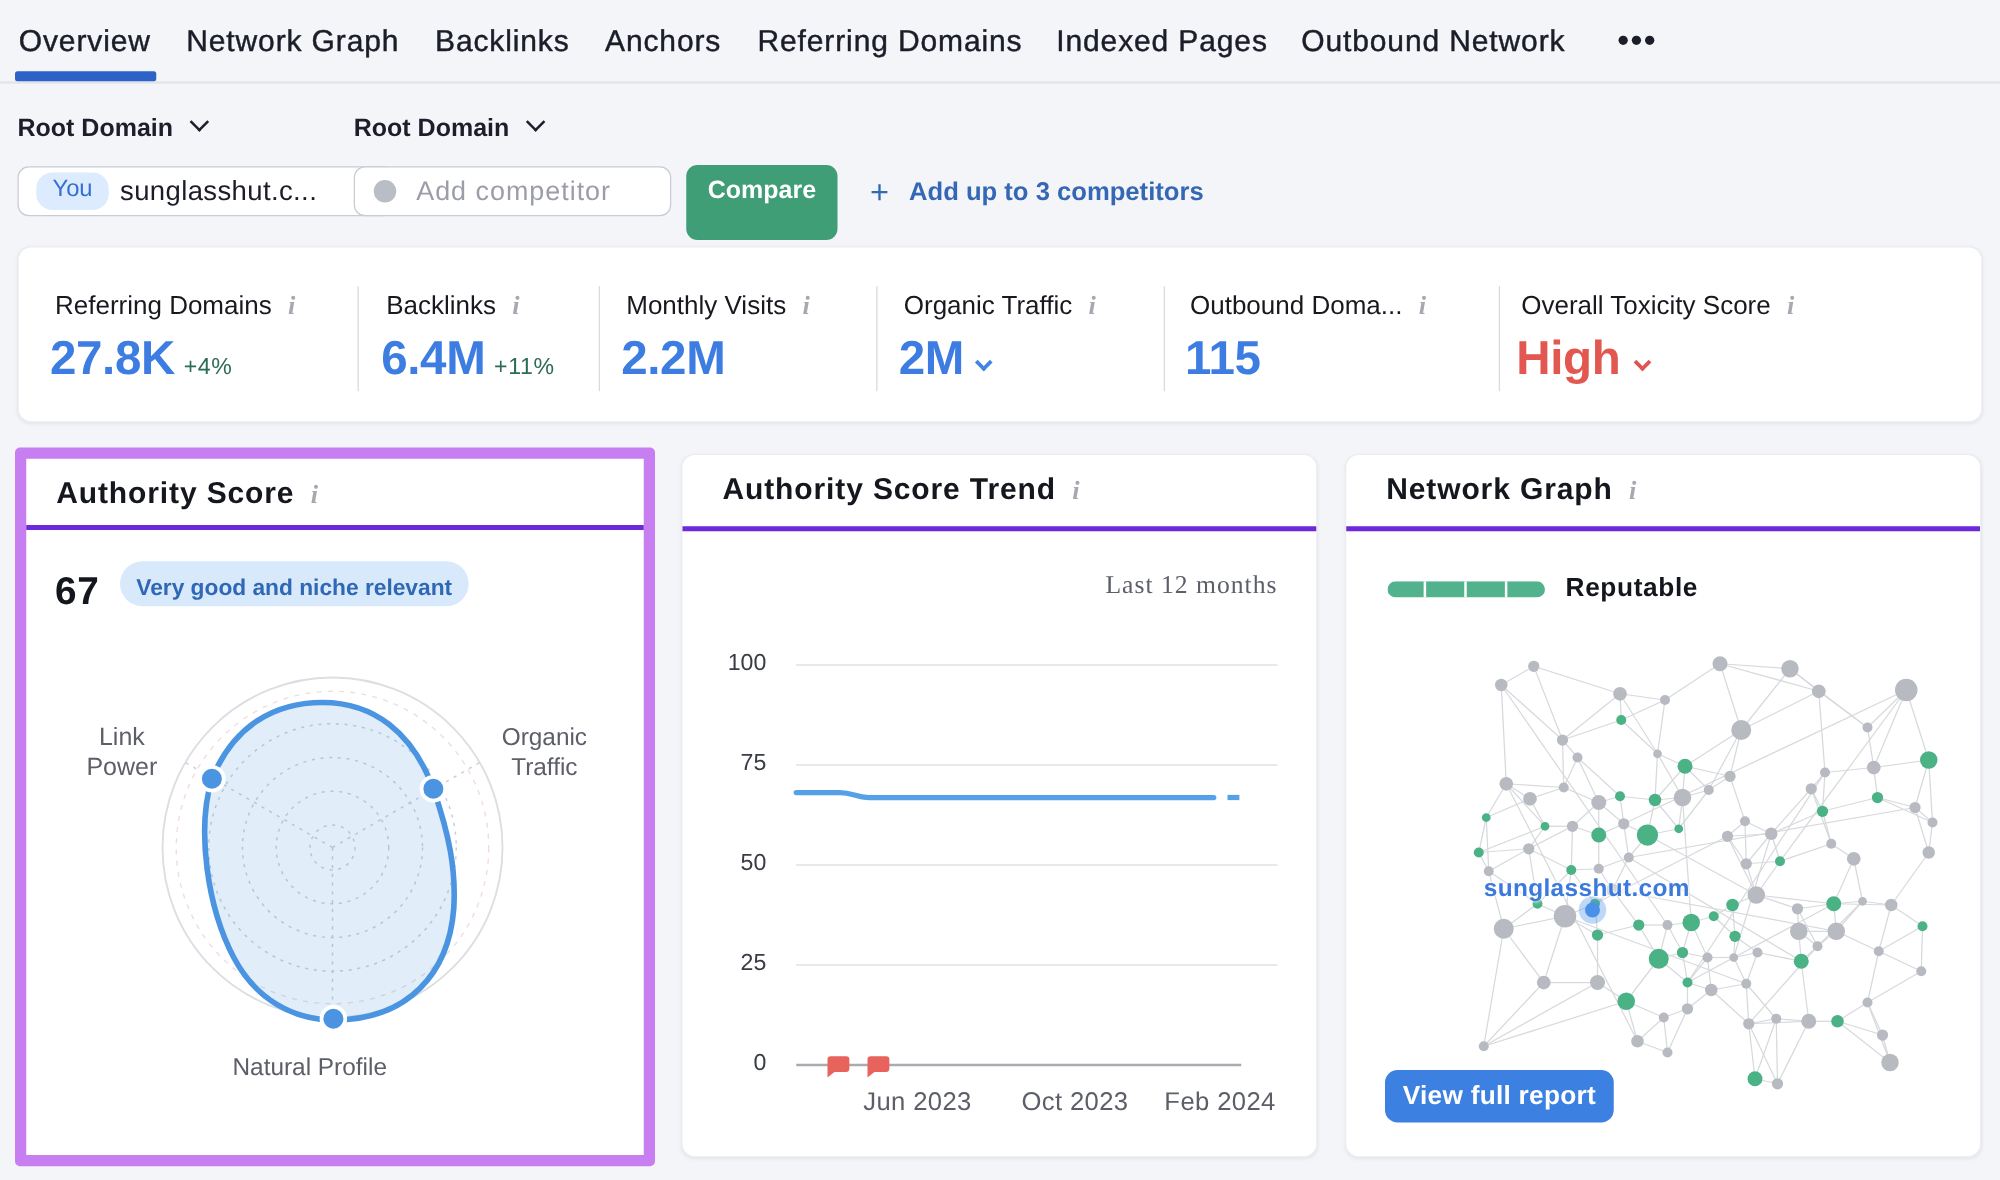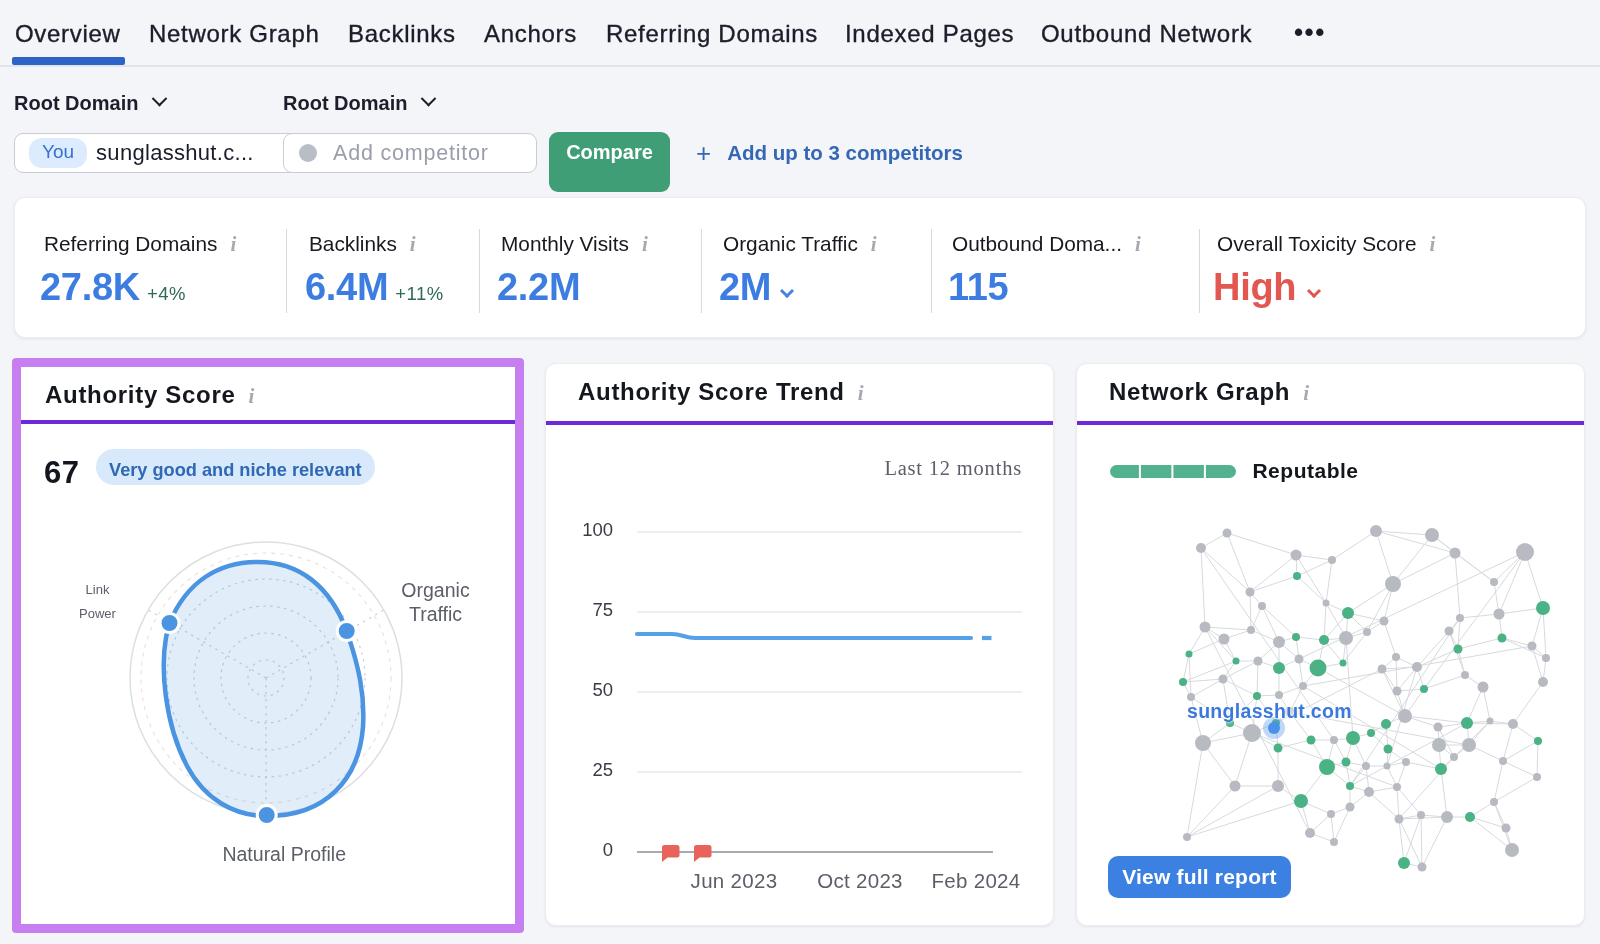--- a/index.html
+++ b/index.html
@@ -127,23 +127,23 @@
       <circle cx="266" cy="678" r="99"></circle>
       <line x1="266" y1="678" x2="148.2" y2="610"></line>
       <line x1="266" y1="678" x2="383.8" y2="610"></line>
       <line x1="266" y1="678" x2="266" y2="814"></line>
     </g>
     <path d="M169.5,623 C187,581 219,562 258,562 C299,562 330,586 346.7,631 C359,667 365,695 363,727 C359,778 327,816 267,816 C235,816 205,800 187,766 C166,726 157,664 169.5,623 Z" fill="#5a9fe0" fill-opacity="0.18" stroke="#4a94e2" stroke-width="4.5"></path>
     <circle cx="169.5" cy="623" r="9.5" fill="#4a94e2" stroke="#fff" stroke-width="3"></circle>
     <circle cx="346.7" cy="631" r="9.5" fill="#4a94e2" stroke="#fff" stroke-width="3"></circle>
     <circle cx="266.7" cy="815" r="9.5" fill="#4a94e2" stroke="#fff" stroke-width="3"></circle>
   </svg>
-  <div style="position:fixed; left:40px; top:578px; width:115px; text-align:center; font-size:13px; color:#5c5e68; line-height:24px;">Link<br>Power</div>
+  <div style="position:fixed; left:40px; top:578px; width:115px; text-align:center; font-size:20px; color:#5c5e68; line-height:24px;">Link<br>Power</div>
   <div style="position:fixed; left:378px; top:578px; width:115px; text-align:center; font-size:19.5px; color:#5c5e68; line-height:24px;">Organic<br>Traffic</div>
-  <div style="position:fixed; left:186px; top:843px; width:160px; text-align:right; font-size:19.5px; color:#5c5e68;">Natural Profile</div>
+  <div style="position:fixed; left:186px; top:843px; width:160px; text-align:left; font-size:19.5px; color:#5c5e68;">Natural Profile</div>
 </div>
 
 <div class="card" id="trendcard">
   <div class="cardhead">
       <span class="t">Authority Score Trend<span class="iicon" style="font-size:21px;">i</span></span>
     </div>
   <div id="last12">Last 12 months</div>
   <svg id="trendsvg" width="1600" height="944" viewBox="0 0 1600 944" style="position:fixed; left:0; top:0; pointer-events:none;">
     <g stroke="#e7e8ec" stroke-width="1.5">
       <line x1="637" y1="532" x2="1022" y2="532"></line>

